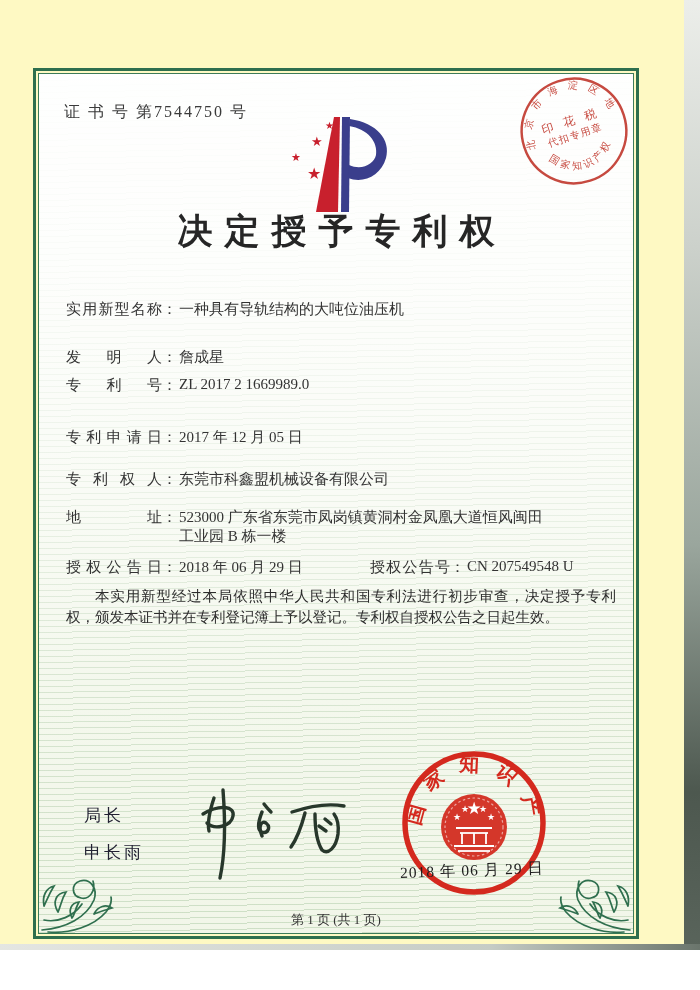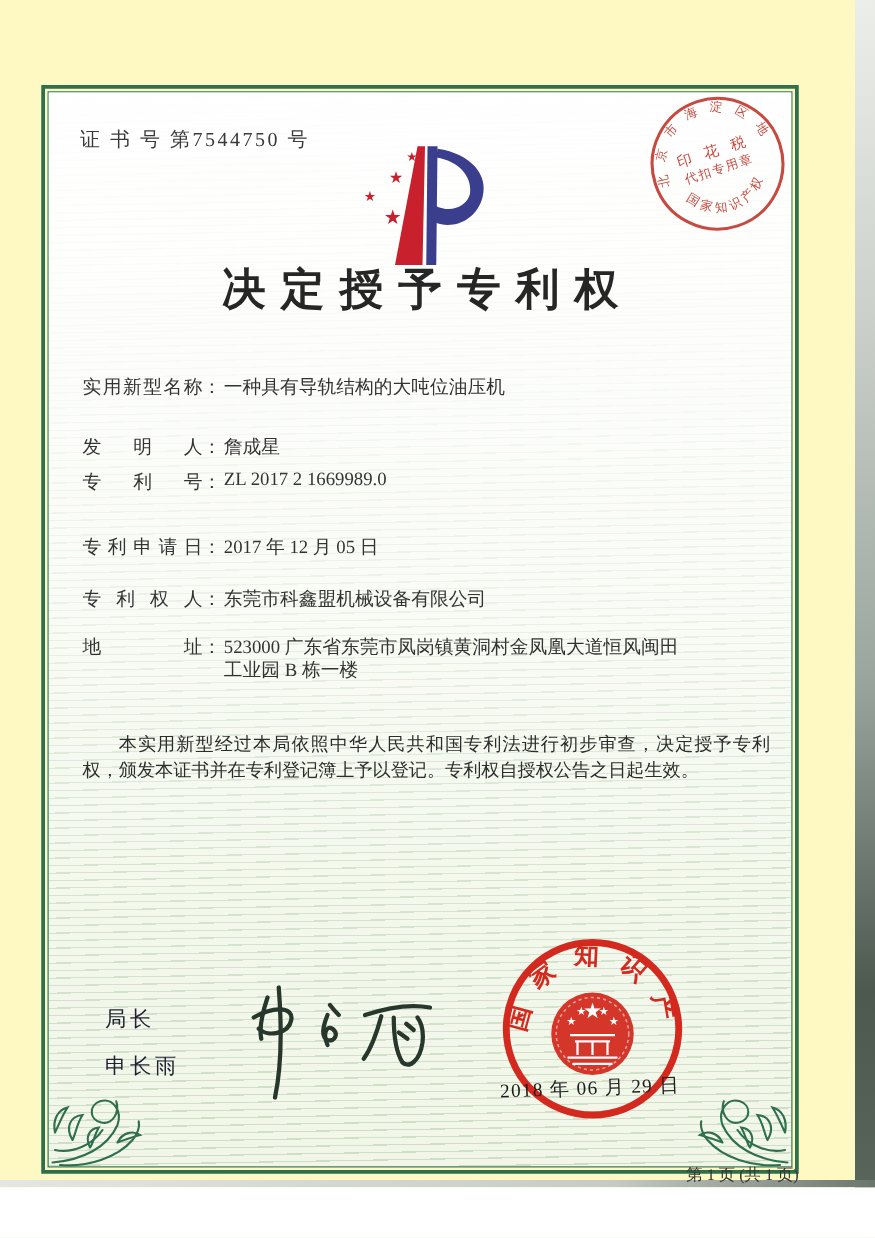--- a/index.html
+++ b/index.html
@@ -73,22 +73,22 @@
   .signoff .name{margin-top:14px;}
   .signature{position:absolute;left:168px;top:778px;width:200px;height:110px;}
 
   .seal{position:absolute;left:399px;top:748px;width:150px;height:150px;}
   .seal-date{
     position:absolute;left:400px;top:860px;width:170px;
     font-size:15.5px;letter-spacing:1px;color:#1d1d1d;
     transform:rotate(-2deg);
   }
   .footer{
-    position:absolute;left:33px;top:911px;width:606px;text-align:right;
-    font-size:13px;color:#333;margin-top:20px;
+    position:absolute;left:33px;top:911px;width:606px;text-align:center;
+    font-size:13px;color:#333;
   }
   .tax-stamp{
     position:absolute;left:517px;top:74px;width:114px;height:114px;
     transform:rotate(-18deg);opacity:0.92;
   }
 </style>
 </head>
 <body>
 
 <div class="page">
@@ -150,20 +150,26 @@
   <div class="field-row row4">
     <span class="lbl">专利申请日</span><span>：</span><span class="val">2017 年 12 月 05 日</span>
   </div>
   <div class="field-row row5">
     <span class="lbl">专 利 权 人</span><span>：</span><span class="val">东莞市科鑫盟机械设备有限公司</span>
   </div>
   <div class="field-row row6">
     <span class="lbl">地 址</span><span>：</span><span class="val">523000 广东省东莞市凤岗镇黄洞村金凤凰大道恒风闽田
 工业园 B 栋一楼</span>
   </div>
+  <div class="field-row row7">
+    <span class="lbl">授权公告日</span><span>：</span><span class="val">2018 年 06 月 29 日</span>
+    <span class="pair2">
+      <span class="lbl">授权公告号</span><span>：</span><span class="val">CN 207549548 U</span>
+    </span>
+  </div>
 
   <div class="paras">
     <p>本实用新型经过本局依照中华人民共和国专利法进行初步审查，决定授予专利权，颁发本证书并在专利登记簿上予以登记。专利权自授权公告之日起生效。</p>
   </div>
 
   <div class="signoff">
     <div>局长</div>
     <div class="name">申长雨</div>
   </div>
 

